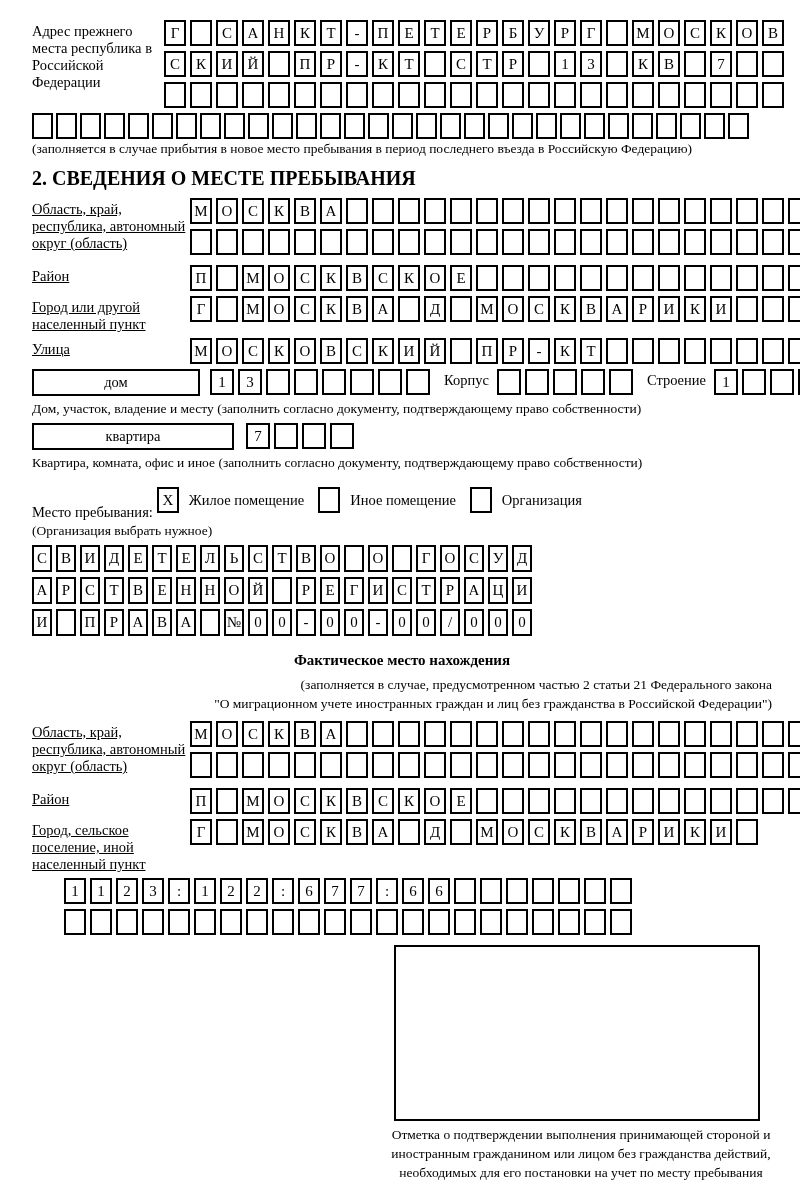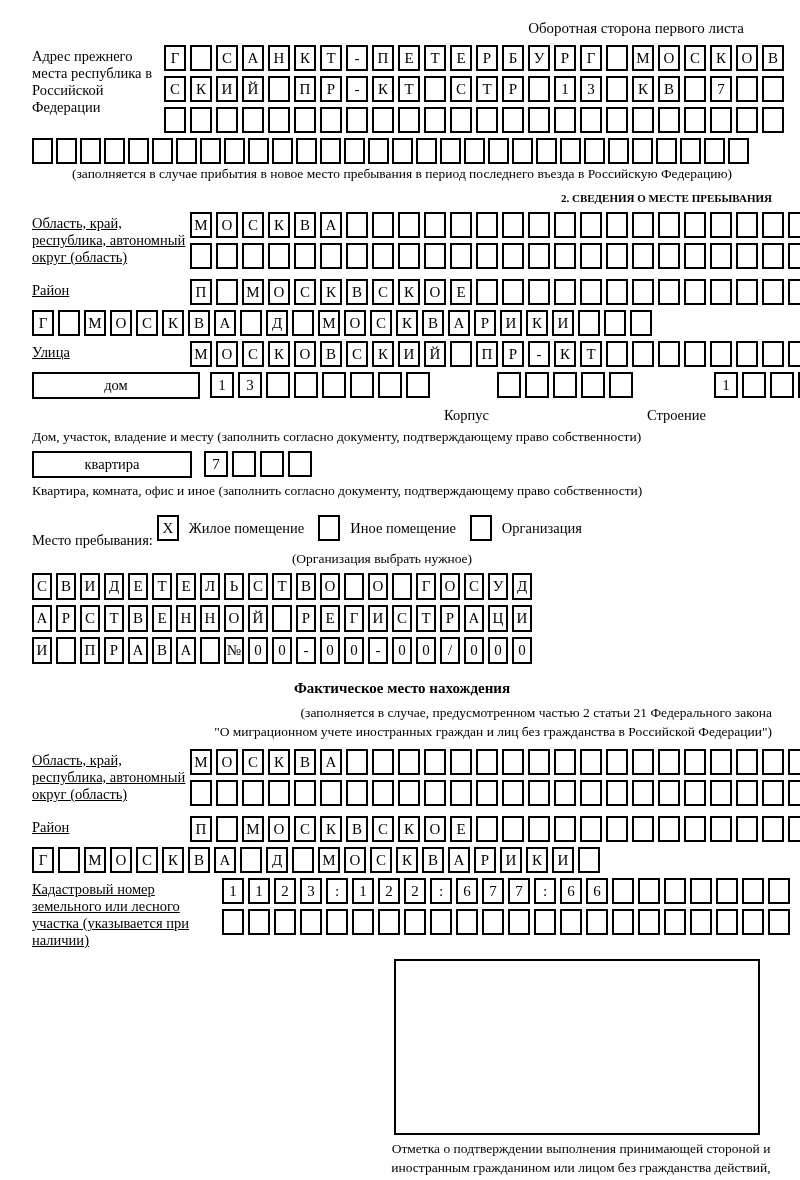--- a/index.html
+++ b/index.html
@@ -16,52 +16,51 @@
 
   .cellrows { display:flex; flex-direction:column; gap:5px; }
   .cells { display:flex; gap:4px; }
   .cell { box-sizing:border-box; flex:none; width:22px; height:26px; border:2px solid #000;
           display:flex; align-items:center; justify-content:center; font-size:15px; }
   .c30 { gap:3px; } .c30 .cell { width:21px; }
   .c21 { gap:4px; } .c21 .cell { width:20px; height:27px; }
   .c22 { gap:4px; } .c22 .cell { width:22px; }
   .c8 .cell, .c5 .cell, .c4 .cell { width:24px; }
 
-  .note { font-size:13.5px; text-align:center; margin:2px 0 4px 0; }
+  .note { font-size:13.5px; margin:2px 0 4px 0; }
   .caption { font-size:13.5px; margin:0 0 6px 0; }
-  .sec-title { font-weight:bold; font-size:11px; text-align:right; margin:10px 0 8px 0; }
+  .sec-title { font-weight:bold; font-size:20px; text-align:left; margin:10px 0 8px 0; }
   .sub-title { font-weight:bold; font-size:15px; text-align:center; margin:16px 0 6px 0; }
   .sub-note { font-size:13.5px; text-align:right; line-height:19px; margin-bottom:8px; }
 
   .widebox { box-sizing:border-box; border:2px solid #000; height:27px; display:flex;
              align-items:center; justify-content:center; font-size:14.5px; flex:none; }
   .dom-box { width:168px; margin-right:10px; }
-  .kv-box { width:160px; margin-right:12px; }
-  .inline-lbl { font-size:14.5px; padding:3px 8px 0 14px; flex:none;margin-top:32px; }
+  .kv-box { width:202px; margin-right:12px; }
+  .inline-lbl { font-size:14.5px; padding:3px 8px 0 14px; flex:none; }
 
   .cb { box-sizing:border-box; width:22px; height:26px; border:2px solid #000; flex:none;
         display:flex; align-items:center; justify-content:center; font-size:15px; }
   .stay-row { display:flex; align-items:center; margin:8px 0 2px 0; font-size:14.5px; }
   .stay-opt { padding:0 14px 0 10px; }
   .stay-lbl { padding-right:4px;margin-top:25px; }
 
   .bigbox { box-sizing:border-box; border:2px solid #000; width:366px; height:176px;
             margin-left:362px; margin-top:10px; }
   .bigbox-caption { width:402px; margin-left:348px; text-align:center; font-size:13.5px;
                     line-height:19px; margin-top:4px; }
 
   .mt2 { margin-top:2px; } .mt6 { margin-top:6px; } .mt8 { margin-top:8px; }
   .gap-top { margin-top:10px; }
 </style>
 </head>
 <body>
 
 <div class="page">
 
-  <div class="hdr-note">Оборотная сторона первого листа</div>
 
   <div class="row mt8">
     <div class="lbl lbl-a">Адрес прежнего места республика в Российской Федерации</div>
     <div class="cellrows">
       <div class="cells c24">
           <span class="cell">Г</span>
           <span class="cell"></span>
           <span class="cell">С</span>
           <span class="cell">А</span>
           <span class="cell">Н</span>
@@ -257,20 +256,21 @@
         <span class="cell"></span>
         <span class="cell"></span>
         <span class="cell"></span>
         <span class="cell"></span>
         <span class="cell"></span>
         <span class="cell"></span>
       </div>
   </div>
 
   <div class="row">
+    <div class="lbl lbl-b">Город или другой населенный пункт</div>
     <div class="cells c24">
         <span class="cell">Г</span>
         <span class="cell"></span>
         <span class="cell">М</span>
         <span class="cell">О</span>
         <span class="cell">С</span>
         <span class="cell">К</span>
         <span class="cell">В</span>
         <span class="cell">А</span>
         <span class="cell"></span>
@@ -536,20 +536,21 @@
         <span class="cell"></span>
         <span class="cell"></span>
         <span class="cell"></span>
         <span class="cell"></span>
         <span class="cell"></span>
         <span class="cell"></span>
       </div>
   </div>
 
   <div class="row">
+    <div class="lbl lbl-b">Город, сельское поселение, иной населенный пункт</div>
     <div class="cells c22">
         <span class="cell">Г</span>
         <span class="cell"></span>
         <span class="cell">М</span>
         <span class="cell">О</span>
         <span class="cell">С</span>
         <span class="cell">К</span>
         <span class="cell">В</span>
         <span class="cell">А</span>
         <span class="cell"></span>
@@ -563,21 +564,20 @@
         <span class="cell">А</span>
         <span class="cell">Р</span>
         <span class="cell">И</span>
         <span class="cell">К</span>
         <span class="cell">И</span>
         <span class="cell"></span>
       </div>
   </div>
 
   <div class="row">
-    <div class="lbl lbl-b">Кадастровый номер земельного или лесного участка (указывается при наличии)</div>
     <div class="cellrows" style="padding-left:32px;">
       <div class="cells c22">
           <span class="cell">1</span>
           <span class="cell">1</span>
           <span class="cell">2</span>
           <span class="cell">3</span>
           <span class="cell">:</span>
           <span class="cell">1</span>
           <span class="cell">2</span>
           <span class="cell">2</span>

